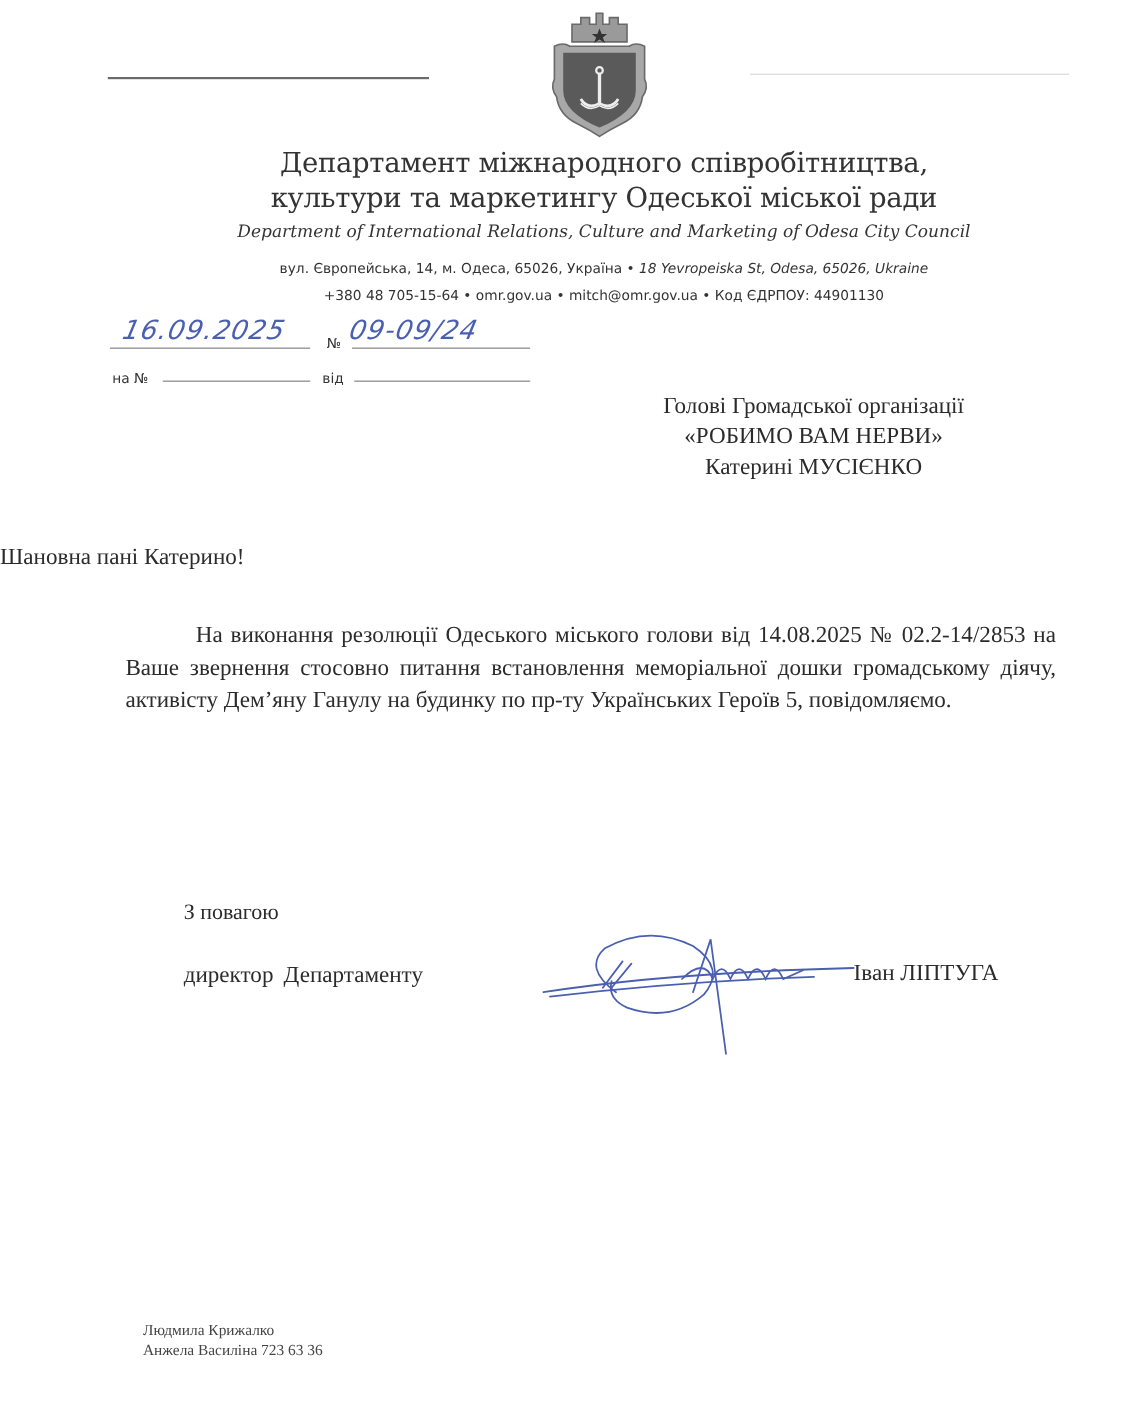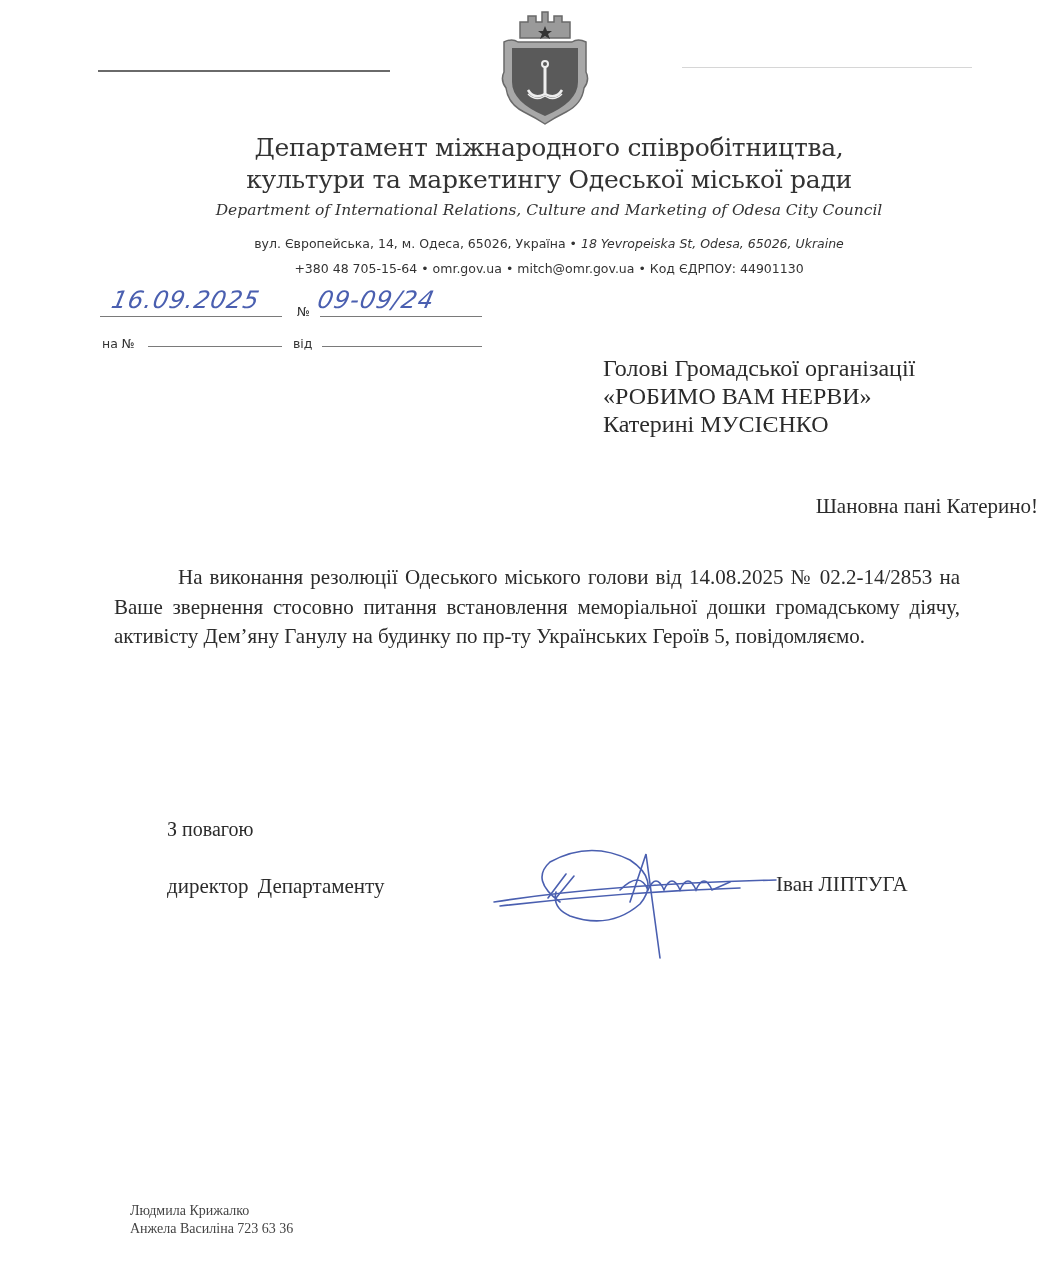--- a/index.html
+++ b/index.html
@@ -38,22 +38,22 @@
     .uline { height: 1px; background: #7a7a7a; }
     .ul-date { left: 100px; top: 316px; width: 182px; }
     .ul-num { left: 320px; top: 316px; width: 162px; }
     .ul-na { left: 148px; top: 346px; width: 134px; }
     .ul-vid { left: 322px; top: 346px; width: 160px; }
     .small-lbl { font-family: "DejaVu Sans", sans-serif; font-size: 12.5px; color: #333; }
     .lbl-num { left: 297px; top: 304px; }
     .lbl-na { left: 102px; top: 336px; }
     .lbl-vid { left: 293px; top: 336px; }
     .serif { font-family: "Liberation Serif", serif; color: #2b2b2b; }
-    .addressee { left: 603px; top: 354px; font-size: 24px; line-height: 28px; }
-    .greeting { left: 0; width: 1038px; text-align: right; top: 494px; font-size: 21px; }
+    .addressee { left: 603px; top: 354px; font-size: 21px; line-height: 28px; text-align: center; }
+    .greeting { left: 0; width: 1038px; text-align: left; top: 494px; font-size: 21px; }
     .body-text {
       left: 103px; top: 552px; width: 868px; font-size: 21px; line-height: 29.5px;
       text-align: justify;
     }
     .body-text p { margin: 11px; text-indent: 64px; }
     .closing { left: 167px; top: 818px; font-size: 20px; }
     .role { left: 167px; top: 874px; font-size: 21px; word-spacing: 4px; }
     .signer { left: 776px; top: 872px; font-size: 21px; text-align: right; }
     .signature { left: 490px; top: 840px; width: 290px; height: 125px; }
     .executors { left: 107px; top: 1202px; font-size: 14px; line-height: 18px; color: #444; margin-left: 23px; }

